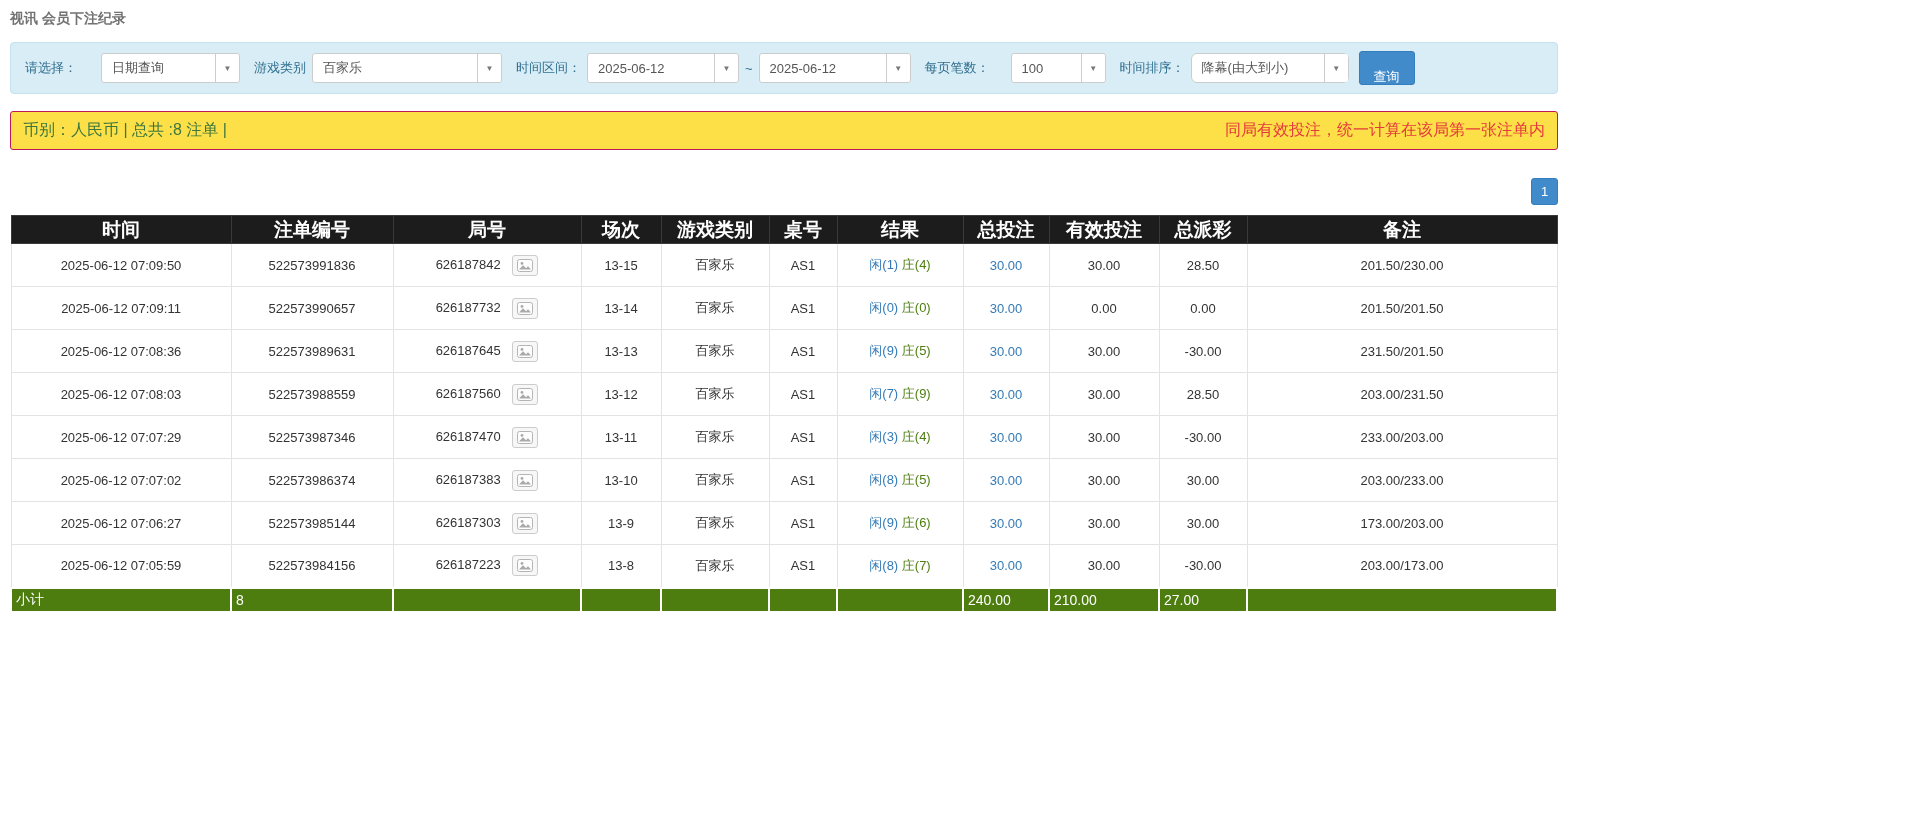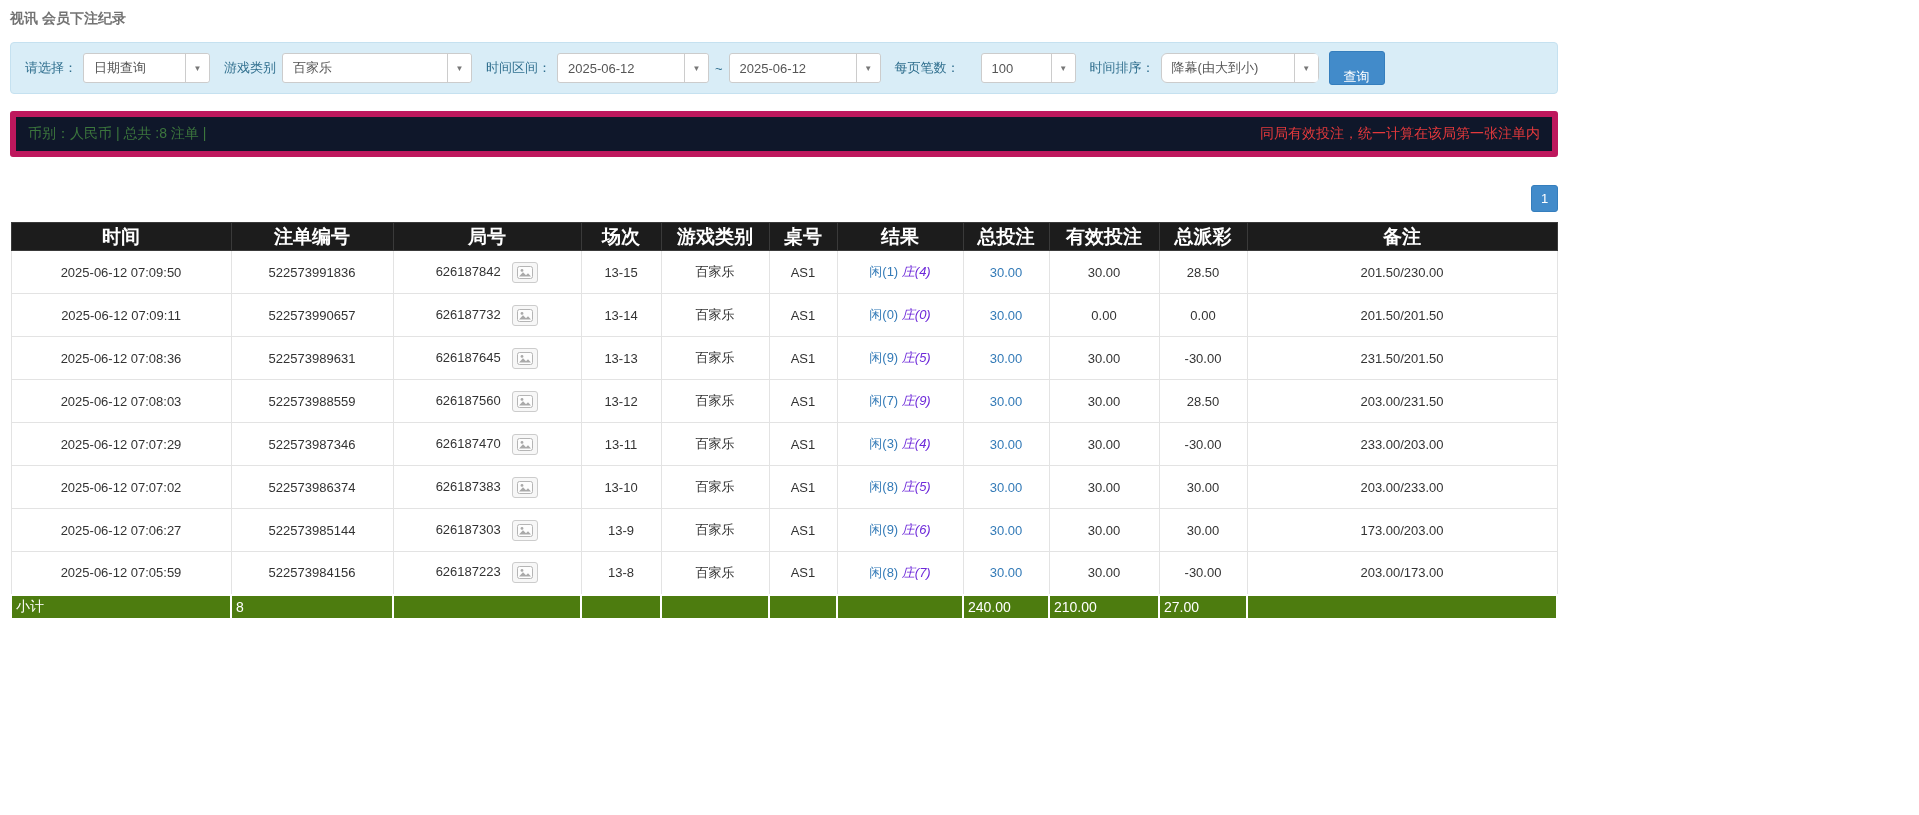--- a/index.html
+++ b/index.html
@@ -23,37 +23,37 @@
   .sel {
     display:inline-flex; align-items:center; background:#fff;
     border:1px solid #ccc; border-radius:3px; height:30px; cursor:pointer;
   }
   .sel .val { padding:0 10px; color:#555; font-size:13px; flex:1 1 auto; text-align:left; }
   .sel .caret-box {
     width:24px; align-self:stretch; border-left:1px solid #ccc;
     display:flex; align-items:center; justify-content:center;
     color:#777; font-size:8px; background:#fff; border-radius:0 3px 3px 0;
   }
-  .w-type  { width:127px; }
+  .w-type  { width:139px;margin-left:18px; }
   .w-game  { width:190px; }
   .w-date  { width:152px; }
   .w-page  { width:95px;margin-left:15px;  }
   .w-sort  { width:158px;border-radius:6px; }
   .tilde { margin:0 6px; color:#31708f; }
   .btn-search {
     margin-left:10px; height:30px; padding:16px 14px;
     background:#428bca; border:1px solid #357ebd; border-radius:3px;
     color:#fff; font-size:13px; cursor:pointer;
   }
 
   
   .summary-bar {
-    margin-top:17px; background:#0f172a; border:6px solid #be185d; border-radius:3px;
+    margin-top:17px; background:#fde047; border:1px solid #be185d; border-radius:3px;
     padding:8px 12px; display:flex; justify-content:space-between; align-items:center;
-    font-size:14px;
+    font-size:16px;
   }
   .summary-left { color:#3c763d; }
   .summary-right { color:#e4393c; }
 
   
   .pagination-row { margin:28px 0 10px 0; text-align:right; }
   .page-btn {
     display:inline-block; min-width:27px; height:27px; line-height:25px;
     background:#428bca; border:1px solid #357ebd; border-radius:3px;
     color:#fff; text-align:center; font-size:13px; cursor:pointer;
@@ -68,21 +68,21 @@
   table.bets tbody td {
     background:#fff; border:1px solid #e3e3e3; text-align:center;
     height:43px; padding:0 4px; font-size:13px; color:#333;
     overflow:hidden; text-overflow:ellipsis; white-space:nowrap;
   }
   table.bets tfoot td {
     background:#4d7c0f; color:#fff; border:2px solid #fff;
     height:24px; text-align:left; font-size:14px; padding:0 4px;
   }
   .player { color:#337ab7; }
-  .banker { color:#6d28d9; margin-left:0;font-style:italic; }
+  .banker { color:#4d7c0f; margin-left:0; }
   a.bet-link { color:#337ab7; text-decoration:none; cursor:pointer; }
   td .neg, td.neg { color:#d9534f; }
   .icon-btn {
     display:inline-flex; align-items:center; justify-content:center;
     width:26px; height:21px; margin-left:8px; vertical-align:middle;
     background:#f7f7f7; border:1px solid #ccc; border-radius:3px; cursor:pointer;
   }
 </style>
 </head>
 <body>

